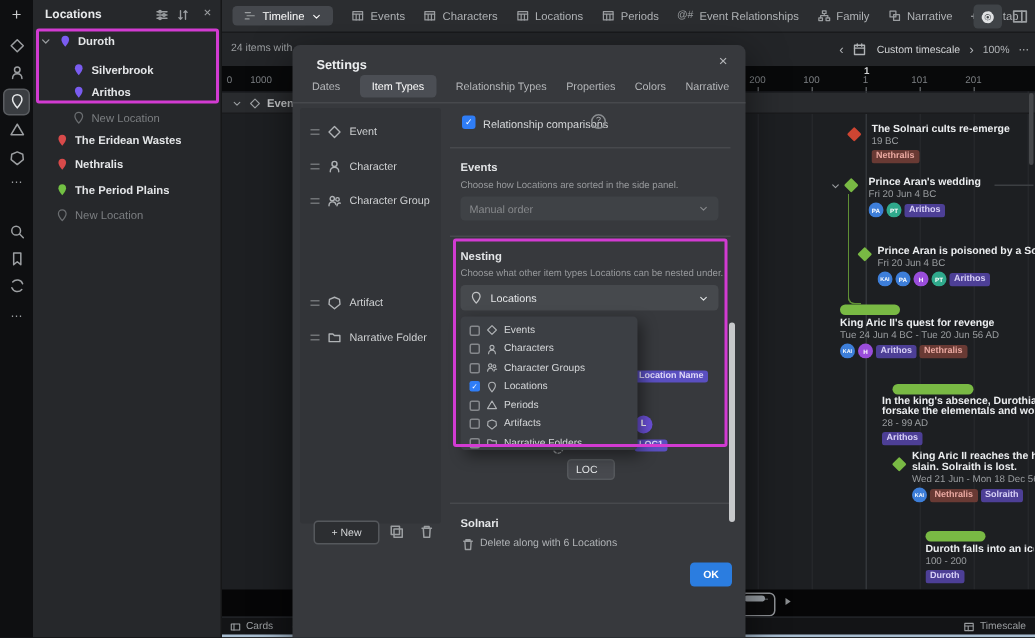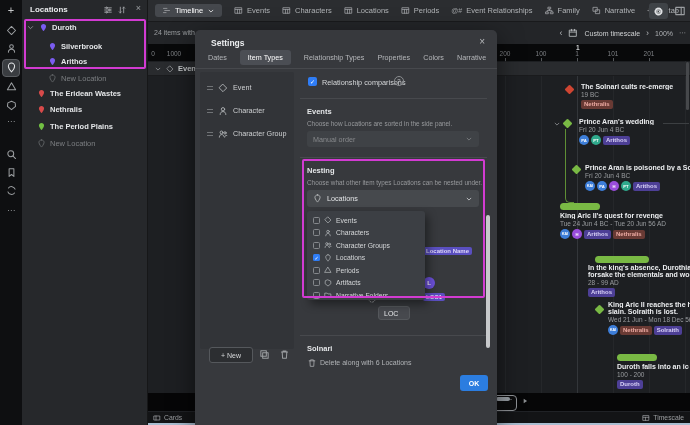--- a/index.html
+++ b/index.html
@@ -587,20 +587,34 @@
           </svg>
         <span style="white-space:nowrap">Character Group</span>
       </div>
       <div class="dlg-row" style="top:27px">
         <span class="handle"></span>
         <svg class="ic line rowic" width="10" height="10">
             <use href="#i-person"></use>
           </svg>
         <span>Character</span>
       </div>
+      <div class="dlg-row" style="top:118px">
+        <span class="handle"></span>
+        <svg class="ic line rowic" width="10" height="10">
+            <use href="#i-shield"></use>
+          </svg>
+        <span>Artifact</span>
+      </div>
+      <div class="dlg-row" style="top:141px">
+        <span class="handle"></span>
+        <svg class="ic line rowic" width="10" height="10">
+            <use href="#i-folder"></use>
+          </svg>
+        <span style="white-space:nowrap">Narrative Folder</span>
+      </div>
     </div>
     <div class="newbtn">+ New</div>
     <span class="abs" style="left:64px;top:319px;color:#9b9ea1">
         <svg class="ic line" width="11" height="11">
           <use href="#i-copy"></use>
         </svg>
       </span>
     <span class="abs" style="left:84px;top:319px;color:#9b9ea1">
         <svg class="ic line" width="11" height="11">
           <use href="#i-trash"></use>

